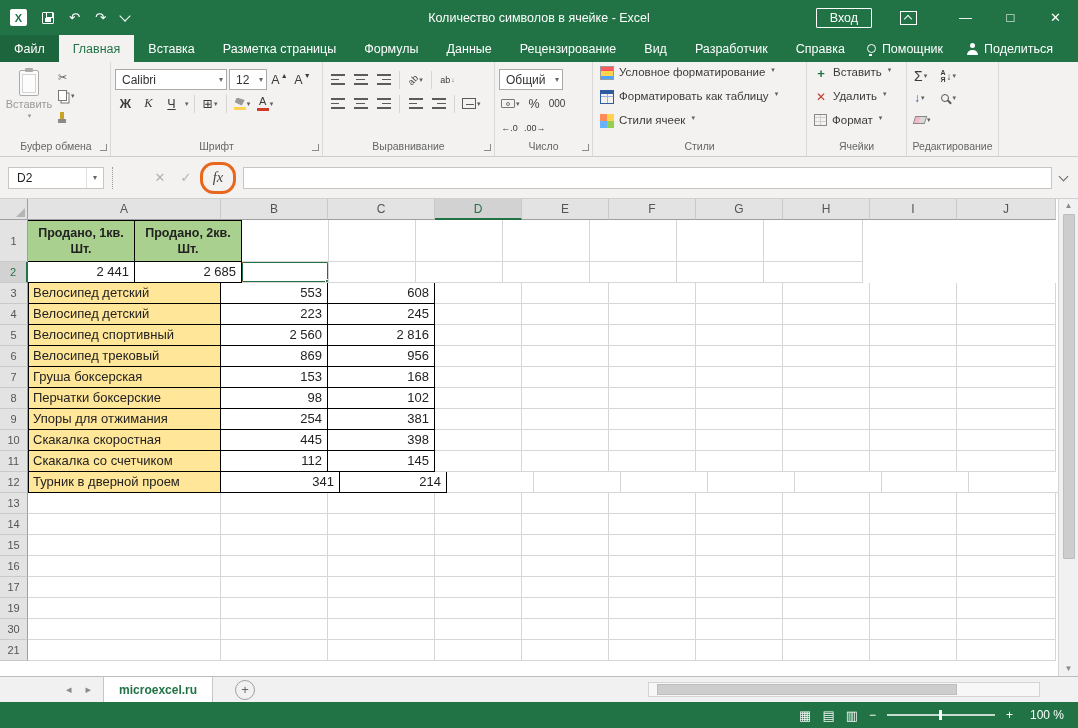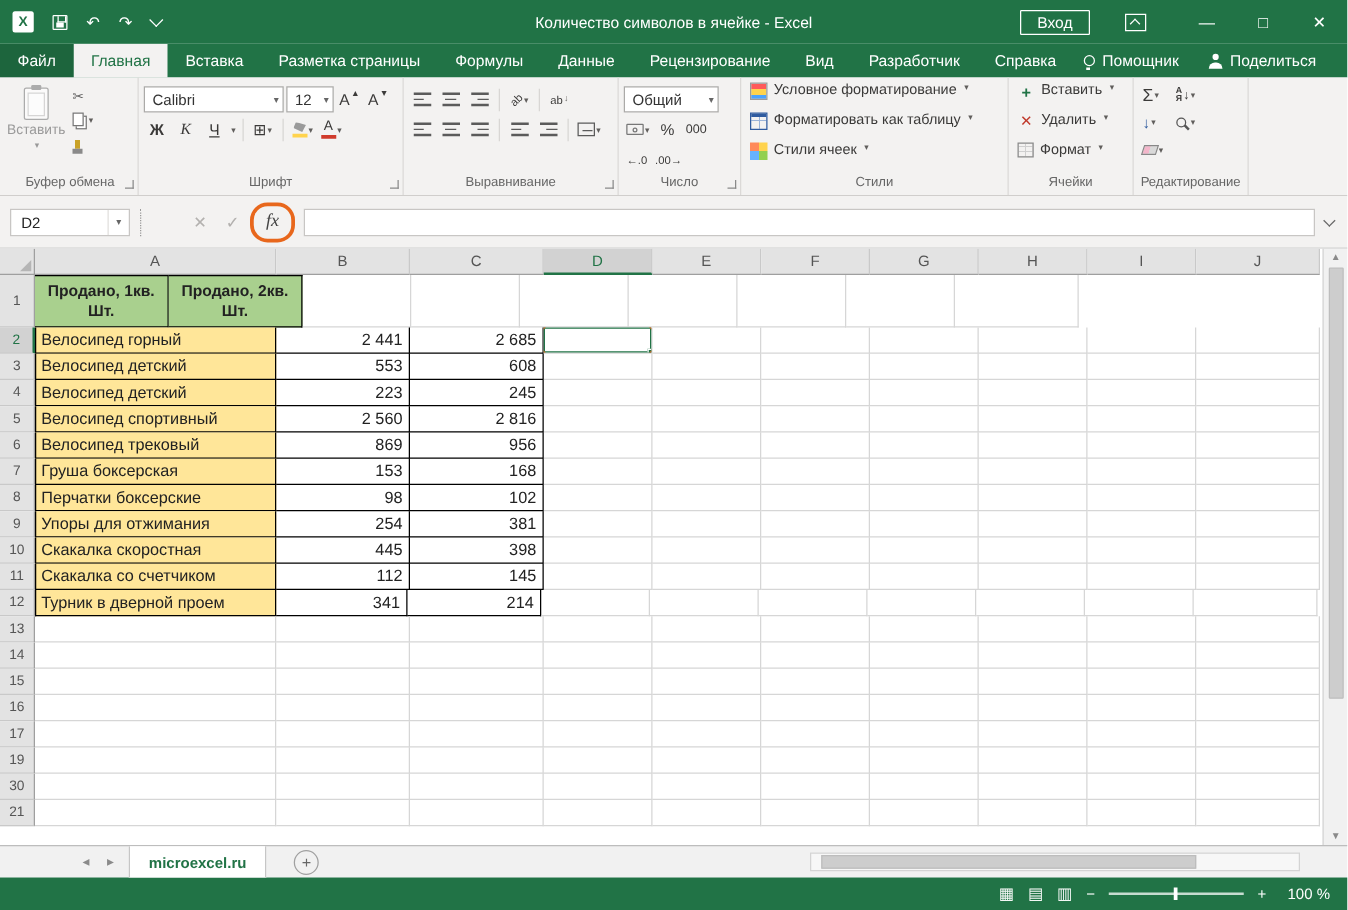--- a/index.html
+++ b/index.html
@@ -374,21 +374,21 @@
           </div>
       </div>
     </div>
     <div class="rg-label"><span>Выравнивание</span></div>
     <div class="launcher"></div>
   </div>
 
   <div class="rgroup" style="width:98px">
     <div class="rg-body col">
       <div class="rrow">
-        <div class="combo" style="width:76px">
+        <div class="combo" style="width:64px">
             <span>Общий</span>
             <span class="combo-caret">▾</span>
           </div>
       </div>
       <div class="rrow">
         <div class="tbtn">
             <span class="i-money"></span>
             <span class="mini-caret">▾</span>
           </div>
         <div class="tbtn">%</div>
@@ -531,21 +531,20 @@
           <div class="cell" style="width: 87px;"></div>
           <div class="cell" style="width: 87px;"></div>
           <div class="cell" style="width: 87px;"></div>
           <div class="cell" style="width: 87px;"></div>
           <div class="cell" style="width: 87px;"></div>
           <div class="cell" style="width: 87px;"></div>
           <div class="cell" style="width: 99px;"></div>
         </div>
         <div class="grow">
           <div class="row-h selh">2</div>
-          <div class="cell nameC first" style="width: 193px;">Велосипед горный</div>
           <div class="cell numC" style="width: 107px;">2 441</div>
           <div class="cell numC" style="width: 107px;">2 685</div>
           <div class="cell selected" style="width: 87px;">
             <div class="sel-border"></div>
             <div class="fill-handle"></div>
             <div class="cell-ring"></div>
           </div>
           <div class="cell" style="width: 87px;"></div>
           <div class="cell" style="width: 87px;"></div>
           <div class="cell" style="width: 87px;"></div>
@@ -666,21 +665,21 @@
           <div class="cell" style="width: 87px;"></div>
           <div class="cell" style="width: 87px;"></div>
           <div class="cell" style="width: 87px;"></div>
           <div class="cell" style="width: 87px;"></div>
           <div class="cell" style="width: 87px;"></div>
           <div class="cell" style="width: 99px;"></div>
         </div>
         <div class="grow">
           <div class="row-h">12</div>
           <div class="cell nameC first" style="width: 193px;">Турник в дверной проем</div>
-          <div class="cell numC" style="width: 105px;">341</div>
+          <div class="cell numC" style="width: 119px;">341</div>
           <div class="cell numC" style="width: 107px;">214</div>
           <div class="cell" style="width: 87px;"></div>
           <div class="cell" style="width: 87px;"></div>
           <div class="cell" style="width: 87px;"></div>
           <div class="cell" style="width: 87px;"></div>
           <div class="cell" style="width: 87px;"></div>
           <div class="cell" style="width: 87px;"></div>
           <div class="cell" style="width: 99px;"></div>
         </div>
         <div class="grow">

